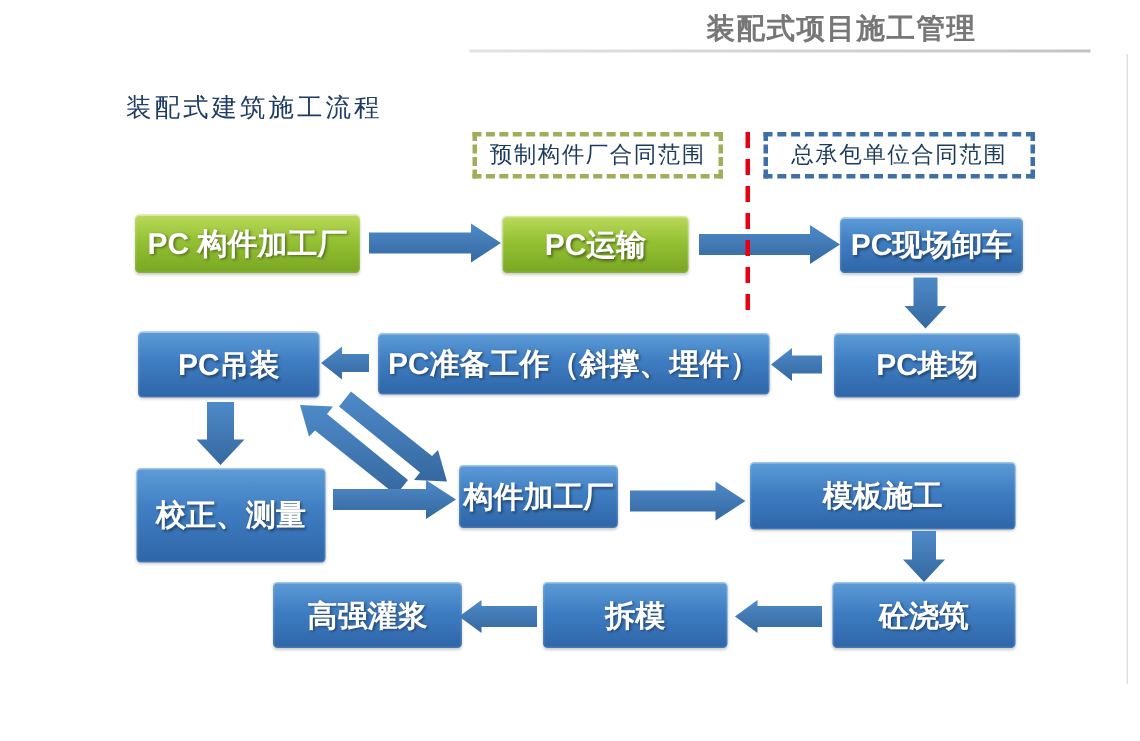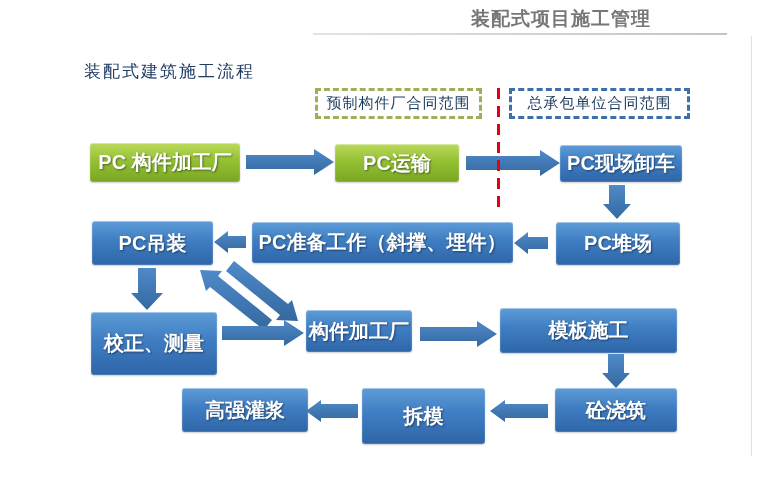--- a/index.html
+++ b/index.html
@@ -46,21 +46,21 @@
   .n0  { left:90px;  top:143px; width:150px; height:39px; }
   .n1  { left:335px; top:144px; width:124px; height:38px; }
   .n2  { left:560px; top:145px; width:122px; height:37px; }
   .n3  { left:556px; top:222px; width:124px; height:43px; }
   .n4  { left:252px; top:222px; width:261px; height:41px; }
   .n5  { left:92px;  top:221px; width:121px; height:44px; }
   .n6  { left:91px;  top:312px; width:126px; height:63px; }
   .n7  { left:306px; top:310px; width:106px; height:42px; }
   .n8  { left:500px; top:308px; width:177px; height:45px; }
   .n9  { left:555px; top:388px; width:122px; height:44px; }
-  .n10 { left:362px; top:388px; width:123px; height:56px;text-align:right; }
+  .n10 { left:362px; top:388px; width:123px; height:44px;text-align:right; }
   .n11 { left:182px; top:388px; width:126px; height:44px; }
   svg.arrows { position:absolute; left:0; top:0; z-index:3; pointer-events:none; }
 </style>
 </head>
 <body>
 
 <div class="stage">
 
   <div class="page-title">装配式项目施工管理</div>
   <div class="title-underline"></div>

